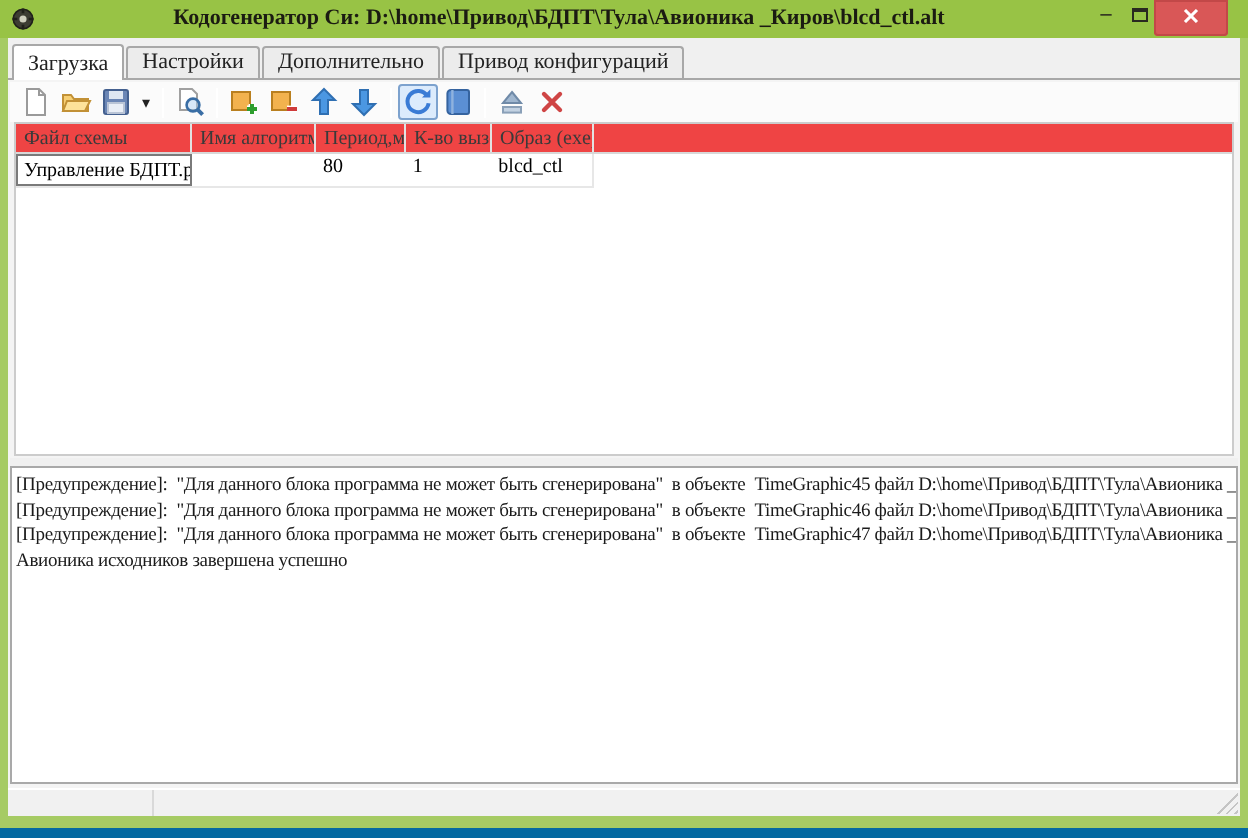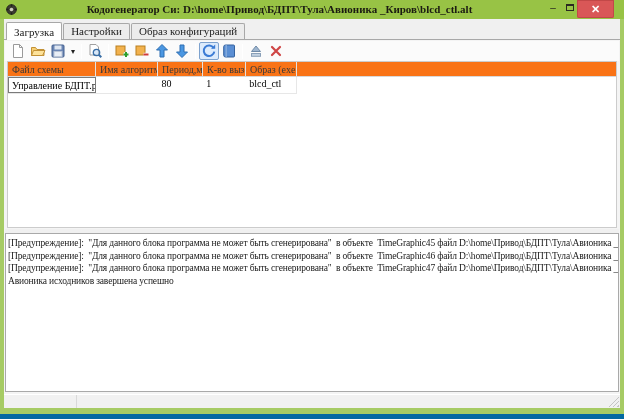--- a/index.html
+++ b/index.html
@@ -39,21 +39,21 @@
 
   
   .toolbar{position:absolute;top:1px;left:1px;right:1px;height:20px;background:#fbfbfb;display:flex;align-items:center;padding-left:3px;}
   .tbtn{width:20px;height:18px;display:flex;align-items:center;justify-content:center;border:1px solid transparent;border-radius:2px;}
   .tbtn.dd{width:10px;font-size:8px;color:#222;}
   .tbtn.pressed{background:#dcebfc;border-color:#7da2ce;}
   .tsep{width:1px;height:15px;background:#d2d2d2;border-right:1px solid #fff;margin:0 3px;}
 
   
   .grid{position:absolute;top:21px;left:3px;right:3px;height:167px;background:#fff;border:1px solid #cccccc;overflow:hidden;}
-  .g-head{display:flex;height:15px;background:#f97316;border-bottom:1px solid #d8d8d8;color:#3a3a3a;}
+  .g-head{display:flex;height:15px;background:#ef4444;border-bottom:1px solid #d8d8d8;color:#3a3a3a;}
   .g-row{display:flex;height:17px;color:#000;width:289px;border-bottom:1px solid #e7e7e7;border-right:1px solid #e7e7e7;}
   .g-cell{font-size:10px;line-height:14px;padding:0 4px;white-space:nowrap;overflow:hidden;border-right:1px solid #e2e2e2;height:100%;}
   .g-head .g-cell{line-height:15px;}
   .c1{width:88px;}.c2{width:62px;}.c3{width:45px;}.c4{width:43px;}.c5{width:51px;}
   .g-row .g-cell{border-right-color:transparent;}
   .g-cell.focus{border:1px solid #7a7a7a;line-height:15px;padding:0 3px;}
 
   
   .splitter{position:absolute;top:189px;left:1px;right:1px;height:4px;background:#f0f0f0;}
 
@@ -85,21 +85,22 @@
     <div class="winbtn btn-min">–</div>
     <div class="winbtn btn-max"><span class="maxbox"></span></div>
     <div class="winbtn btn-close">✕</div>
   </div>
 
   <div class="client">
 
     <div class="tabbar">
       <div class="tab active">Загрузка</div>
       <div class="tab">Настройки</div>
-      <div class="tab">Образ конфигураций</div>
+      <div class="tab">Дополнительно</div>
+      <div class="tab">Привод конфигураций</div>
     </div>
 
     <div class="page">
 
       <div class="toolbar">
         <span class="tbtn">
           <svg width="16" height="16" viewBox="0 0 16 16">
             <path d="M3.5 1.5h6l3 3v10h-9z" fill="#fff" stroke="#9a9a9a"></path>
             <path d="M9.5 1.5v3h3" fill="none" stroke="#9a9a9a"></path>
           </svg>

